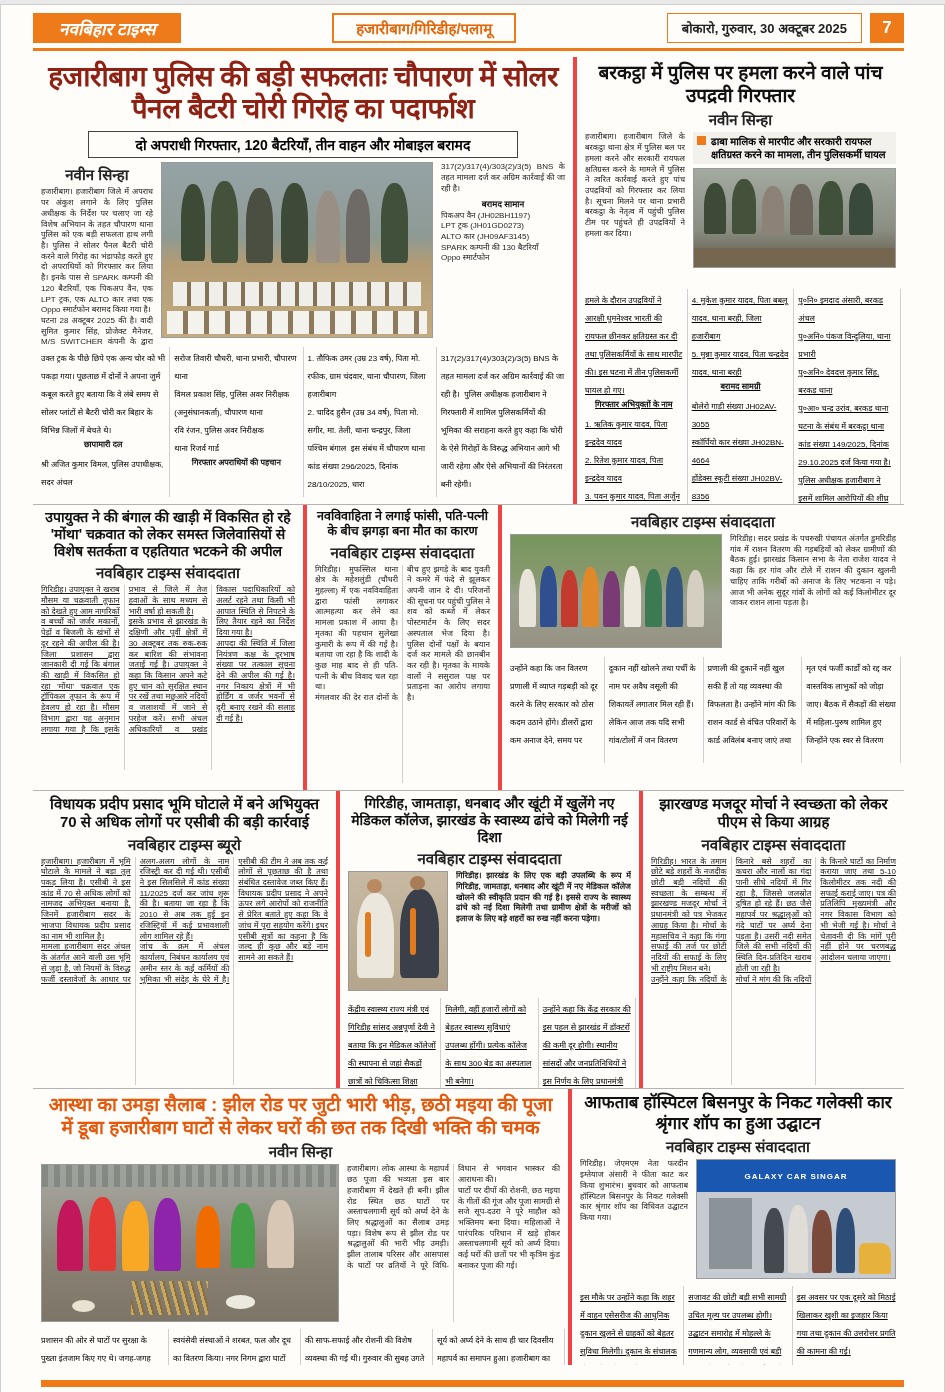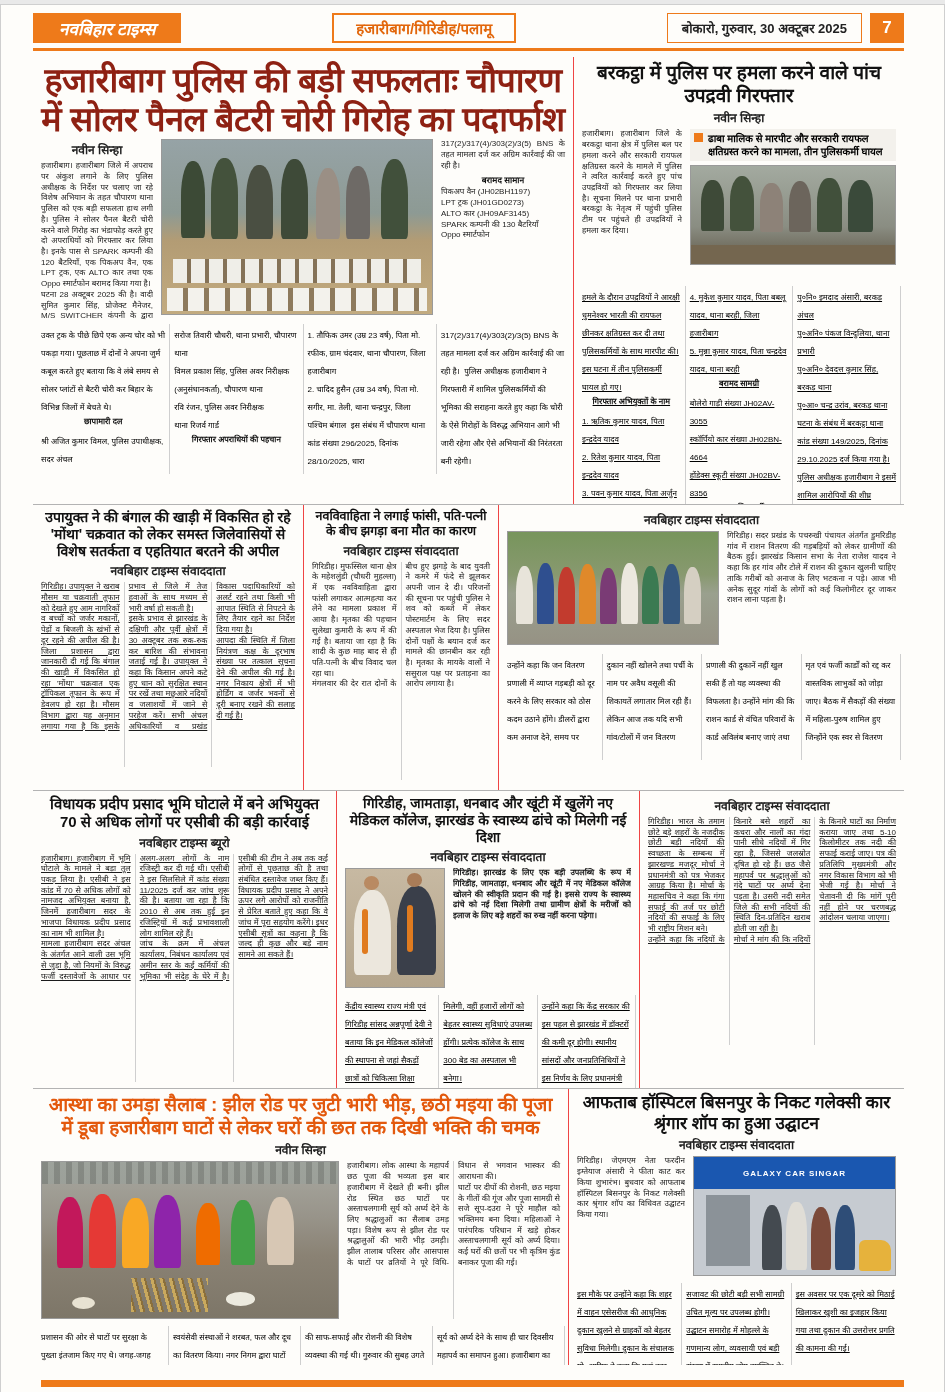--- a/index.html
+++ b/index.html
@@ -18,34 +18,34 @@
   .dateline { border:1.5px solid #ee7a1a; color:#222; font-weight:bold; font-size:13px;
               display:flex; align-items:center; padding:0 14px; margin-right:8px; }
   .pageno { background:#ee7a1a; color:#fff; font-weight:bold; font-size:17px; width:34px;
             display:flex; align-items:center; justify-content:center; }
   .toprule { height:3px; background:#ee7a1a; margin-bottom:6px; }
 
   
   .row { display:flex; border-bottom:1px solid #b3b3b3; overflow:hidden; }
   .row:last-of-type { border-bottom:none; }
   .story { overflow:hidden; padding:4px 8px 4px 8px; }
-  .story + .story { border-left:1px solid #ef4444; }
+  .story + .story { border-left:4px solid #ef4444; }
 
   .hl { font-weight:bold; text-align:center; line-height:1.22; color:#111; }
-  .hl-main { font-size:34px; color:#8e2113; line-height:1.15; letter-spacing:-0.5px; }
+  .hl-main { font-size:28px; color:#8e2113; line-height:1.15; letter-spacing:-0.5px; }
   .hl-19 { font-size:19px; }
   .hl-17 { font-size:17px; }
   .hl-15 { font-size:15px; }
   .hl-14 { font-size:14px; }
   .hl-12 { font-size:12.5px; }
   .hl-orange { color:#e3590d; }
 
   .subhead-box { border:1.5px solid #444; font-weight:bold; text-align:center; font-size:14px;
                  padding:3px 8px; margin:6px auto 4px auto; width:82%; }
-  .byline { text-align:center; font-weight:bold; font-size:12px; color:#222; margin:2px 0 3px 0; }
+  .byline { text-align:center; font-weight:bold; font-size:15px; color:#222; margin:2px 0 3px 0; }
 
   .txt { font-size:8px; line-height:1.34; text-align:justify; color:#1b1b1b; white-space:pre-line; }
   .cols { column-gap:9px; column-rule:1px solid #cfcfcf; }
   .cols2 { columns:2; } .cols3 { columns:3;text-decoration:underline; } .cols4 { columns:4; }
   .cols span, .cols b { white-space:pre-line; font-size:8px; line-height:1.34; }
   .inb { display:block; text-align:center; font-size:8.5px; margin:3px 0 2px 0; color:#111; }
 
   .flexrow { display:flex; gap:8px; }
 
   .bullet-box { display:flex; gap:5px; background:#f3f1ec; padding:3px 4px; margin-bottom:4px; }
@@ -75,20 +75,21 @@
     <div class="spacer"></div>
     <div class="dateline">बोकारो, गुरुवार, 30 अक्टूबर 2025</div>
     <div class="pageno">7</div>
   </header>
   <div class="toprule"></div>
 
   <section class="row" style="height:448px;">
 
     <article class="story" style="width:540px;">
       <h1 class="hl hl-main">हजारीबाग पुलिस की बड़ी सफलताः चौपारण में सोलर पैनल बैटरी चोरी गिरोह का पदार्फाश</h1>
+      <div class="subhead-box">दो अपराधी गिरफ्तार, 120 बैटरियाँ, तीन वाहन और मोबाइल बरामद</div>
       <div class="flexrow" style="height:180px;">
         <div style="width:112px;">
           <div class="byline">नवीन सिन्हा</div>
           <div class="txt" style="height:160px;overflow:hidden;">हजारीबाग। हजारीबाग जिले में अपराध पर अंकुश लगाने के लिए पुलिस अधीक्षक के निर्देश पर चलाए जा रहे विशेष अभियान के तहत चौपारण थाना पुलिस को एक बड़ी सफलता हाथ लगी है। पुलिस ने सोलर पैनल बैटरी चोरी करने वाले गिरोह का भंडाफोड़ करते हुए दो अपराधियों को गिरफ्तार कर लिया है। इनके पास से SPARK कम्पनी की 120 बैटरियाँ, एक पिकअप वैन, एक LPT ट्रक, एक ALTO कार तथा एक Oppo स्मार्टफोन बरामद किया गया है।
 घटना 28 अक्टूबर 2025 की है। वादी सुमित कुमार सिंह, प्रोजेक्ट मैनेजर, M/S SWITCHER कंपनी के द्वारा चौपारण थाना क्षेत्र के ग्राम नयनटांड स्थित निर्माणाधीन सोलर प्लांट की बैटरियाँ चोरी होने की लिखित शिकायत दर्ज कराई गई थी। सूचना मिलते ही चौपारण थाना पुलिस ने त्वरित छापामारी कर ALTO कार और ट्रक को जब्त करते हुए दोनों चोरों को धर दबोचा।</div>
         </div>
         <div class="photo" style="width:272px;height:176px;background:linear-gradient(180deg,#96a3a6 0%,#8d9a94 42%,#b39c74 58%,#c2ab80 100%);">
           <div class="fig" style="left:7%;top:12%;width:9%;height:44%;background:#3c4a36;"></div>
           <div class="fig" style="left:18%;top:10%;width:10%;height:47%;background:#44523c;"></div>
           <div class="fig" style="left:31%;top:14%;width:10%;height:43%;background:#4a4f42;"></div>
@@ -164,21 +165,21 @@
 पु०अनि० देवदत्त कुमार सिंह, बरकड़ थाना
 पु०आ० चन्द्र उरांव, बरकड़ थाना</span>
         <span>घटना के संबंध में बरकट्ठा थाना कांड संख्या 149/2025, दिनांक 29.10.2025 दर्ज किया गया है। पुलिस अधीक्षक हजारीबाग ने इसमें शामिल आरोपियों की शीघ्र गिरफ्तारी और सख्त कार्रवाई का निर्देश दिया है।</span>
       </div>
     </article>
   </section>
 
   <section class="row" style="height:286px;">
 
     <article class="story" style="width:270px;">
-      <h2 class="hl hl-14">उपायुक्त ने की बंगाल की खाड़ी में विकसित हो रहे 'मोंथा' चक्रवात को लेकर समस्त जिलेवासियों से विशेष सतर्कता व एहतियात बरतने की अपील</h2>
+      <h2 class="hl hl-14">उपायुक्त ने की बंगाल की खाड़ी में विकसित हो रहे 'मोंथा' चक्रवात को लेकर समस्त जिलेवासियों से विशेष सतर्कता व एहतियात भटकने की अपील</h2>
       <div class="byline">नवबिहार टाइम्स संवाददाता</div>
       <div class="cols cols3 txt" style="height:185px;">गिरिडीह। उपायुक्त ने खराब मौसम या चक्रवाती तूफान को देखते हुए आम नागरिकों व बच्चों को जर्जर मकानों, पेड़ों व बिजली के खंभों से दूर रहने की अपील की है। जिला प्रशासन द्वारा जानकारी दी गई कि बंगाल की खाड़ी में विकसित हो रहा 'मोंथा' चक्रवात एक ट्रॉपिकल तूफान के रूप में डेवलप हो रहा है। मौसम विभाग द्वारा यह अनुमान लगाया गया है कि इसके प्रभाव से जिले में तेज हवाओं के साथ मध्यम से भारी वर्षा हो सकती है।
 इसके प्रभाव से झारखंड के दक्षिणी और पूर्वी क्षेत्रों में 30 अक्टूबर तक रुक-रुक कर बारिश की संभावना जताई गई है। उपायुक्त ने कहा कि किसान अपने कटे हुए धान को सुरक्षित स्थान पर रखें तथा मछुआरे नदियों व जलाशयों में जाने से परहेज करें। सभी अंचल अधिकारियों व प्रखंड विकास पदाधिकारियों को अलर्ट रहने तथा किसी भी आपात स्थिति से निपटने के लिए तैयार रहने का निर्देश दिया गया है।
 आपदा की स्थिति में जिला नियंत्रण कक्ष के दूरभाष संख्या पर तत्काल सूचना देने की अपील की गई है। नगर निकाय क्षेत्रों में भी होर्डिंग व जर्जर भवनों से दूरी बनाए रखने की सलाह दी गई है।</div>
     </article>
 
     <article class="story" style="width:195px;">
       <h2 class="hl hl-12">नवविवाहिता ने लगाई फांसी, पति-पत्नी के बीच झगड़ा बना मौत का कारण</h2>
       <div class="byline">नवबिहार टाइम्स संवाददाता</div>
       <div class="cols cols2 txt" style="height:218px;">गिरिडीह। मुफस्सिल थाना क्षेत्र के महेशलुंडी (चौधरी मुहल्ला) में एक नवविवाहिता द्वारा फांसी लगाकर आत्महत्या कर लेने का मामला प्रकाश में आया है। मृतका की पहचान सुलेखा कुमारी के रूप में की गई है। बताया जा रहा है कि शादी के कुछ माह बाद से ही पति-पत्नी के बीच विवाद चल रहा था।
@@ -233,20 +234,21 @@
         </div>
         <div class="txt" style="flex:1;overflow:hidden;">गिरिडीह। झारखंड के लिए एक बड़ी उपलब्धि के रूप में गिरिडीह, जामताड़ा, धनबाद और खूंटी में नए मेडिकल कॉलेज खोलने की स्वीकृति प्रदान की गई है। इससे राज्य के स्वास्थ्य ढांचे को नई दिशा मिलेगी तथा ग्रामीण क्षेत्रों के मरीजों को इलाज के लिए बड़े शहरों का रुख नहीं करना पड़ेगा।</div>
       </div>
       <div class="cols cols3" style="height:98px;margin-top:5px;">
         <span>केंद्रीय स्वास्थ्य राज्य मंत्री एवं गिरिडीह सांसद अन्नपूर्णा देवी ने बताया कि इन मेडिकल कॉलेजों की स्थापना से जहां सैकड़ों छात्रों को चिकित्सा शिक्षा मिलेगी, वहीं हजारों लोगों को बेहतर स्वास्थ्य सुविधाएं उपलब्ध होंगी। प्रत्येक कॉलेज के साथ 300 बेड का अस्पताल भी बनेगा।
 उन्होंने कहा कि केंद्र सरकार की इस पहल से झारखंड में डॉक्टरों की कमी दूर होगी। स्थानीय सांसदों और जनप्रतिनिधियों ने इस निर्णय के लिए प्रधानमंत्री एवं केंद्रीय स्वास्थ्य मंत्री का आभार जताया है। चिकित्सा जगत से जुड़े लोगों ने भी इसे राज्य के लिए मील का पत्थर बताया है।</span>
       </div>
     </article>
 
     <article class="story" style="flex:1;">
+      <h2 class="hl hl-15">झारखण्ड मजदूर मोर्चा ने स्वच्छता को लेकर पीएम से किया आग्रह</h2>
       <div class="byline">नवबिहार टाइम्स संवाददाता</div>
       <div class="cols cols3 txt" style="height:228px;">गिरिडीह। भारत के तमाम छोटे बड़े शहरों के नजदीक छोटी बड़ी नदियों की स्वच्छता के सम्बन्ध में झारखण्ड मजदूर मोर्चा ने प्रधानमंत्री को पत्र भेजकर आग्रह किया है। मोर्चा के महासचिव ने कहा कि गंगा सफाई की तर्ज पर छोटी नदियों की सफाई के लिए भी राष्ट्रीय मिशन बने।
 उन्होंने कहा कि नदियों के किनारे बसे शहरों का कचरा और नालों का गंदा पानी सीधे नदियों में गिर रहा है, जिससे जलस्रोत दूषित हो रहे हैं। छठ जैसे महापर्व पर श्रद्धालुओं को गंदे घाटों पर अर्घ्य देना पड़ता है। उसरी नदी समेत जिले की सभी नदियों की स्थिति दिन-प्रतिदिन खराब होती जा रही है।
 मोर्चा ने मांग की कि नदियों के किनारे घाटों का निर्माण कराया जाए तथा 5-10 किलोमीटर तक नदी की सफाई कराई जाए। पत्र की प्रतिलिपि मुख्यमंत्री और नगर विकास विभाग को भी भेजी गई है। मोर्चा ने चेतावनी दी कि मांगें पूरी नहीं होने पर चरणबद्ध आंदोलन चलाया जाएगा।</div>
     </article>
   </section>
 
   <section class="row" style="height:276px;">
 
     <article class="story" style="width:535px;">

